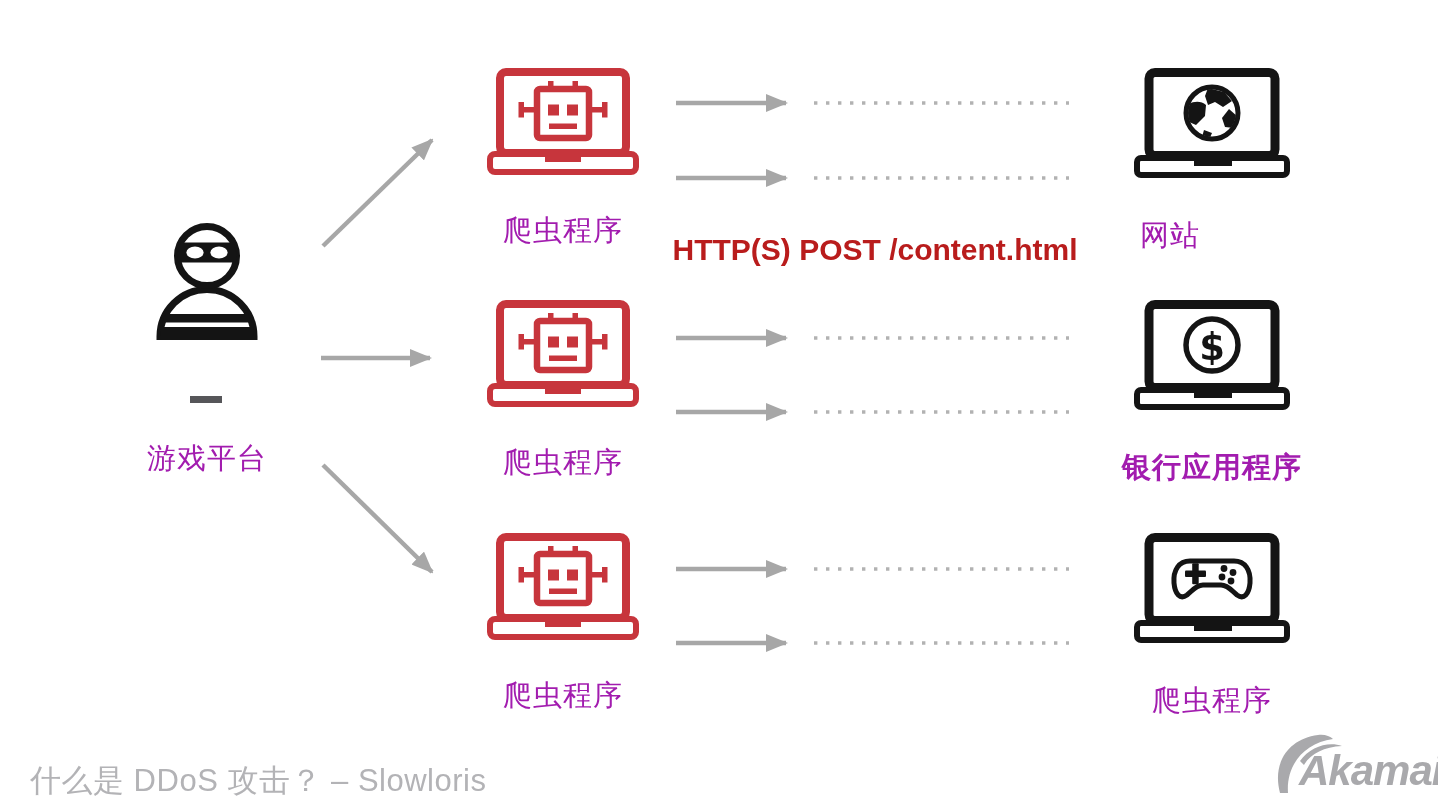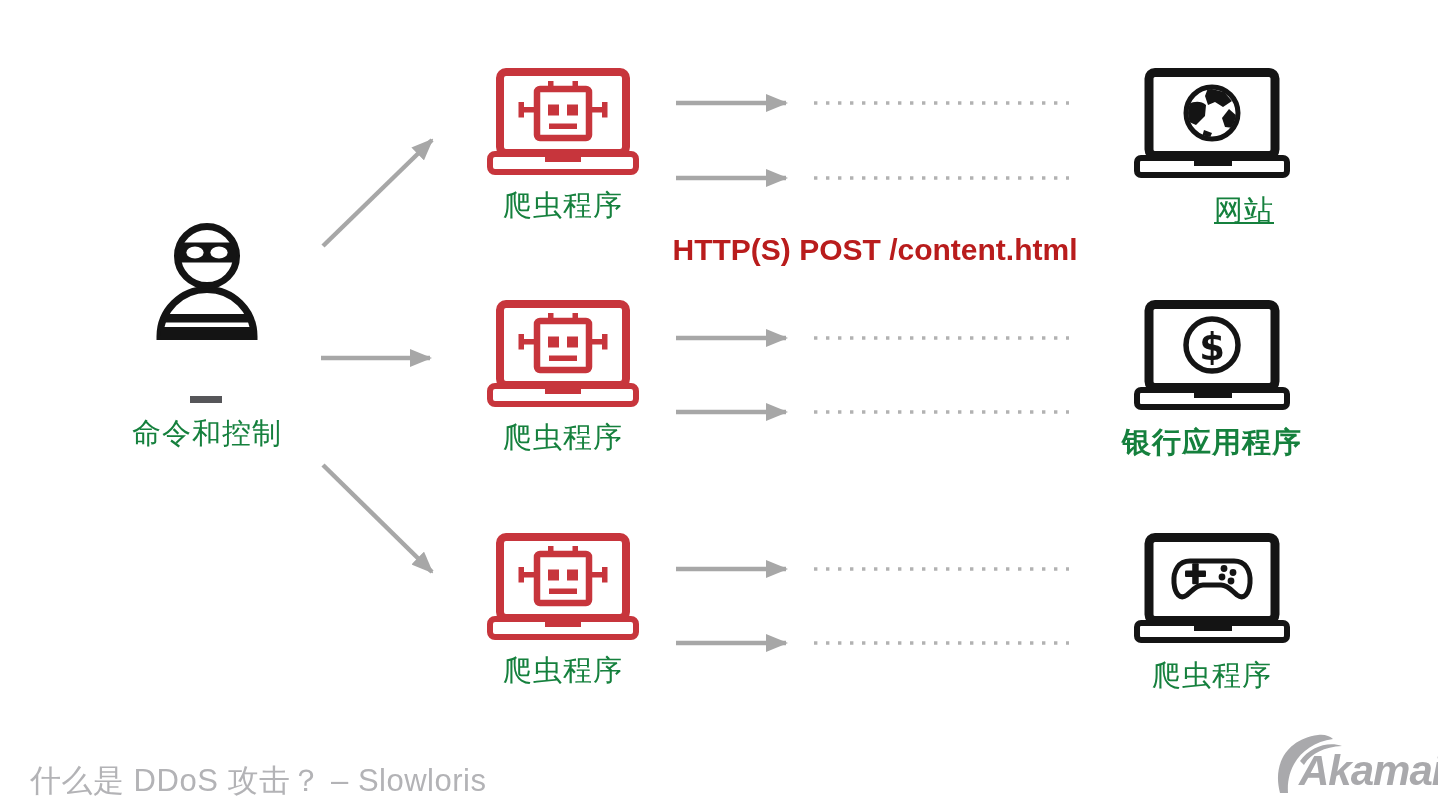--- a/index.html
+++ b/index.html
@@ -3,22 +3,22 @@
 <meta charset="utf-8">
 <style>
   html,body { margin:0; padding:0; background:#ffffff; }
   .stage {
     position:relative; width:1440px; height:810px; background:#ffffff;
     overflow:hidden; font-family:"Liberation Sans","DejaVu Sans",sans-serif;
   }
   .abs { position:absolute; }
   .connectors { position:absolute; left:0; top:0; width:1440px; height:810px; }
   .label {
-    position:absolute; text-align:center; color:#15803d;
-    font-size:29px; font-weight:500; letter-spacing:1px; white-space:nowrap;
+    position:absolute; text-align:center; color:#a21caf;
+    font-size:29px; font-weight:500; letter-spacing:1px; white-space:nowrap;margin-top:25px;
   }
   .http-label {
     position:absolute; text-align:center; color:#b91c1c;
     font-size:30px; font-weight:700; letter-spacing:0; width:550px; white-space:nowrap;
   }
   .attacker-divider {
     position:absolute; left:190px; top:396px; width:32px; height:7px; background:#565659;
   }
   .caption {
     position:absolute; left:18px; top:760px; color:#b3b3b6;
@@ -74,21 +74,21 @@
       <rect x="6" y="111" width="106" height="8.5" fill="#141414" clip-path="url(#bodyClip)"></rect>
     </g>
     <g>
       <circle cx="59" cy="40" r="29.5" fill="#ffffff" stroke="#141414" stroke-width="7"></circle>
       <rect x="26" y="26.5" width="66" height="20" fill="#141414" clip-path="url(#headClip)"></rect>
       <ellipse cx="47" cy="36.5" rx="8.6" ry="6" fill="#ffffff"></ellipse>
       <ellipse cx="71" cy="36.5" rx="8.6" ry="6" fill="#ffffff"></ellipse>
     </g>
   </svg>
   <div class="attacker-divider"></div>
-  <div class="label" style="left:107px; top:414px; width:200px;">命令和控制</div>
+  <div class="label" style="left:107px; top:414px; width:200px;">游戏平台</div>
 
   <svg class="abs" style="left:487px; top:68px;" width="152" height="108" viewBox="0 0 152 108">
     <g stroke="#C7353C" fill="none">
       <rect x="13" y="4" width="126" height="81" rx="6" stroke-width="8"></rect>
       <rect x="3" y="86" width="146" height="18" rx="5" stroke-width="6" fill="#ffffff"></rect>
     </g>
     <rect x="58" y="84" width="36" height="10" fill="#C7353C"></rect>
     <g fill="#C7353C">
       <rect x="50" y="21" width="52" height="49" rx="3" fill="none" stroke="#C7353C" stroke-width="6.5"></rect>
       <rect x="61" y="13" width="5.5" height="9"></rect>
@@ -160,21 +160,21 @@
         </defs>
       <circle cx="78" cy="45" r="26" fill="none" stroke="#141414" stroke-width="5"></circle>
       <g fill="#141414" clip-path="url(#globeClip)">
         <path d="M74,20 l16,4 l8,9 l-9,6 l-8,-5 l-7,3 l-3,-9 z"></path>
         <path d="M54,36 q11,-5 18,1 l-1,11 l-9,9 l-9,-4 q-4,-11 1,-17 z"></path>
         <path d="M95,41 l8,7 l-3,12 l-9,-1 l-3,-9 z"></path>
         <path d="M70,62 l8,3 l-3,7 l-7,-3 z"></path>
       </g>
     </g>
   </svg>
-  <div class="label" style="left:1094px; top:191px; width:300px;text-decoration:underline;">网站</div>
+  <div class="label" style="left:1020px; top:191px; width:300px;">网站</div>
 
   <svg class="abs" style="left:1134px; top:300px;" width="156" height="112" viewBox="0 0 156 112">
     <g stroke="#141414" fill="none">
       <rect x="15" y="4.5" width="126" height="83" rx="6" stroke-width="9"></rect>
       <rect x="3" y="90" width="150" height="17" rx="4" stroke-width="6" fill="#ffffff"></rect>
     </g>
     <rect x="60" y="87" width="38" height="11" fill="#141414"></rect>
     <g>
       <circle cx="78" cy="45" r="26" fill="none" stroke="#141414" stroke-width="5.5"></circle>
       <text x="78" y="47" text-anchor="middle" dominant-baseline="central" font-family="'DejaVu Sans','Liberation Sans',sans-serif" font-size="37" font-weight="700" fill="#141414">$</text>

